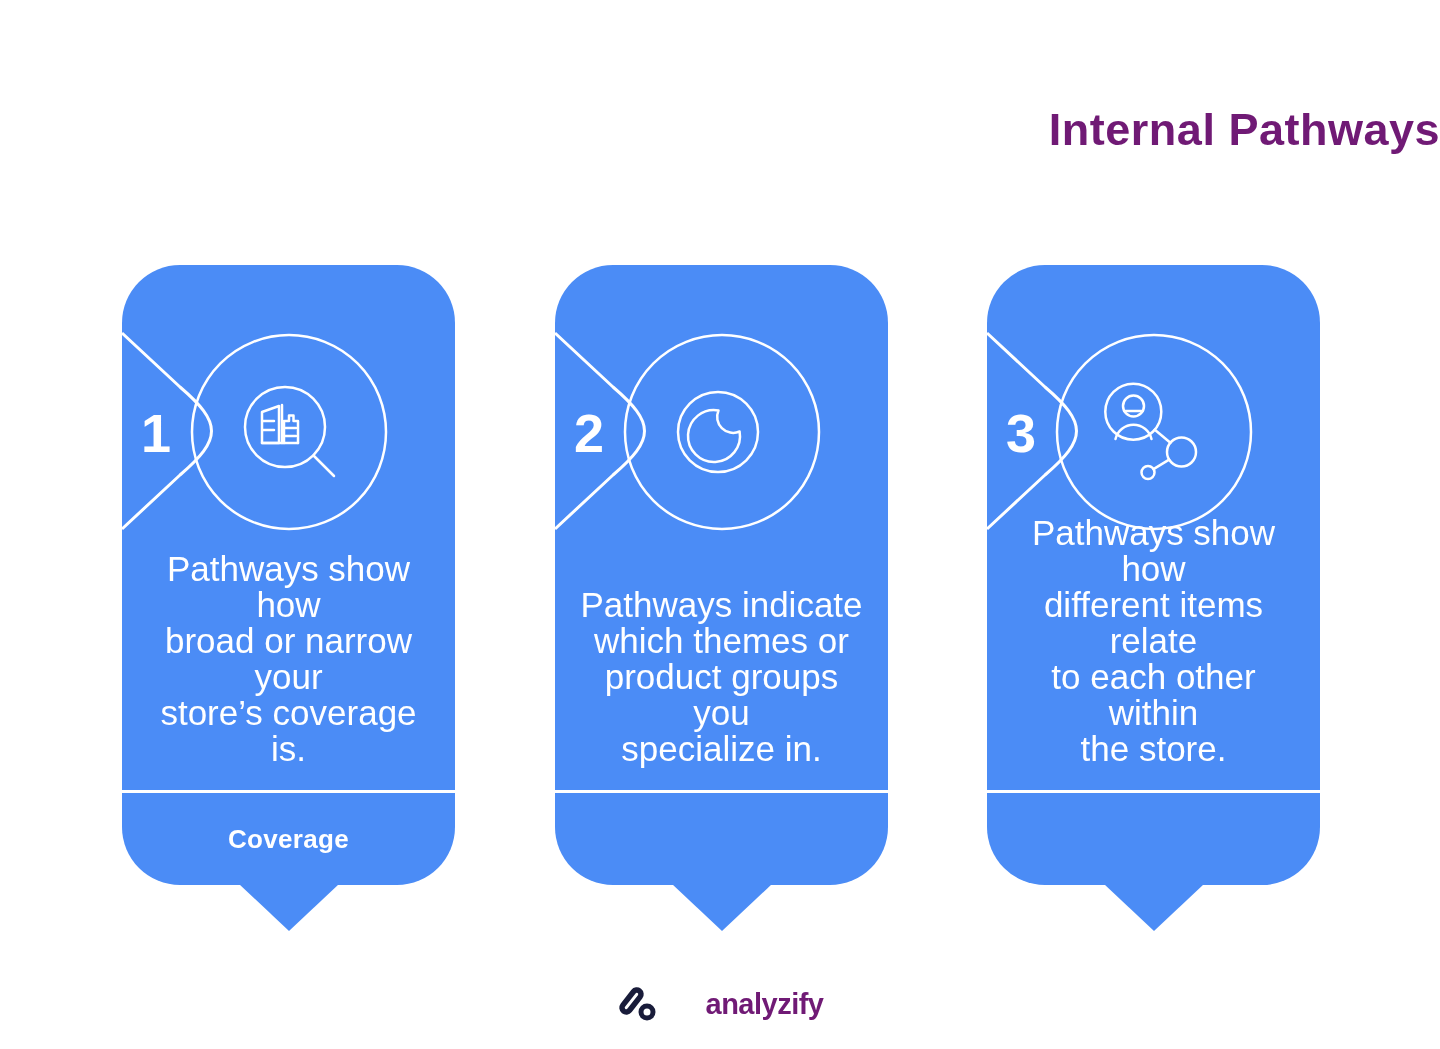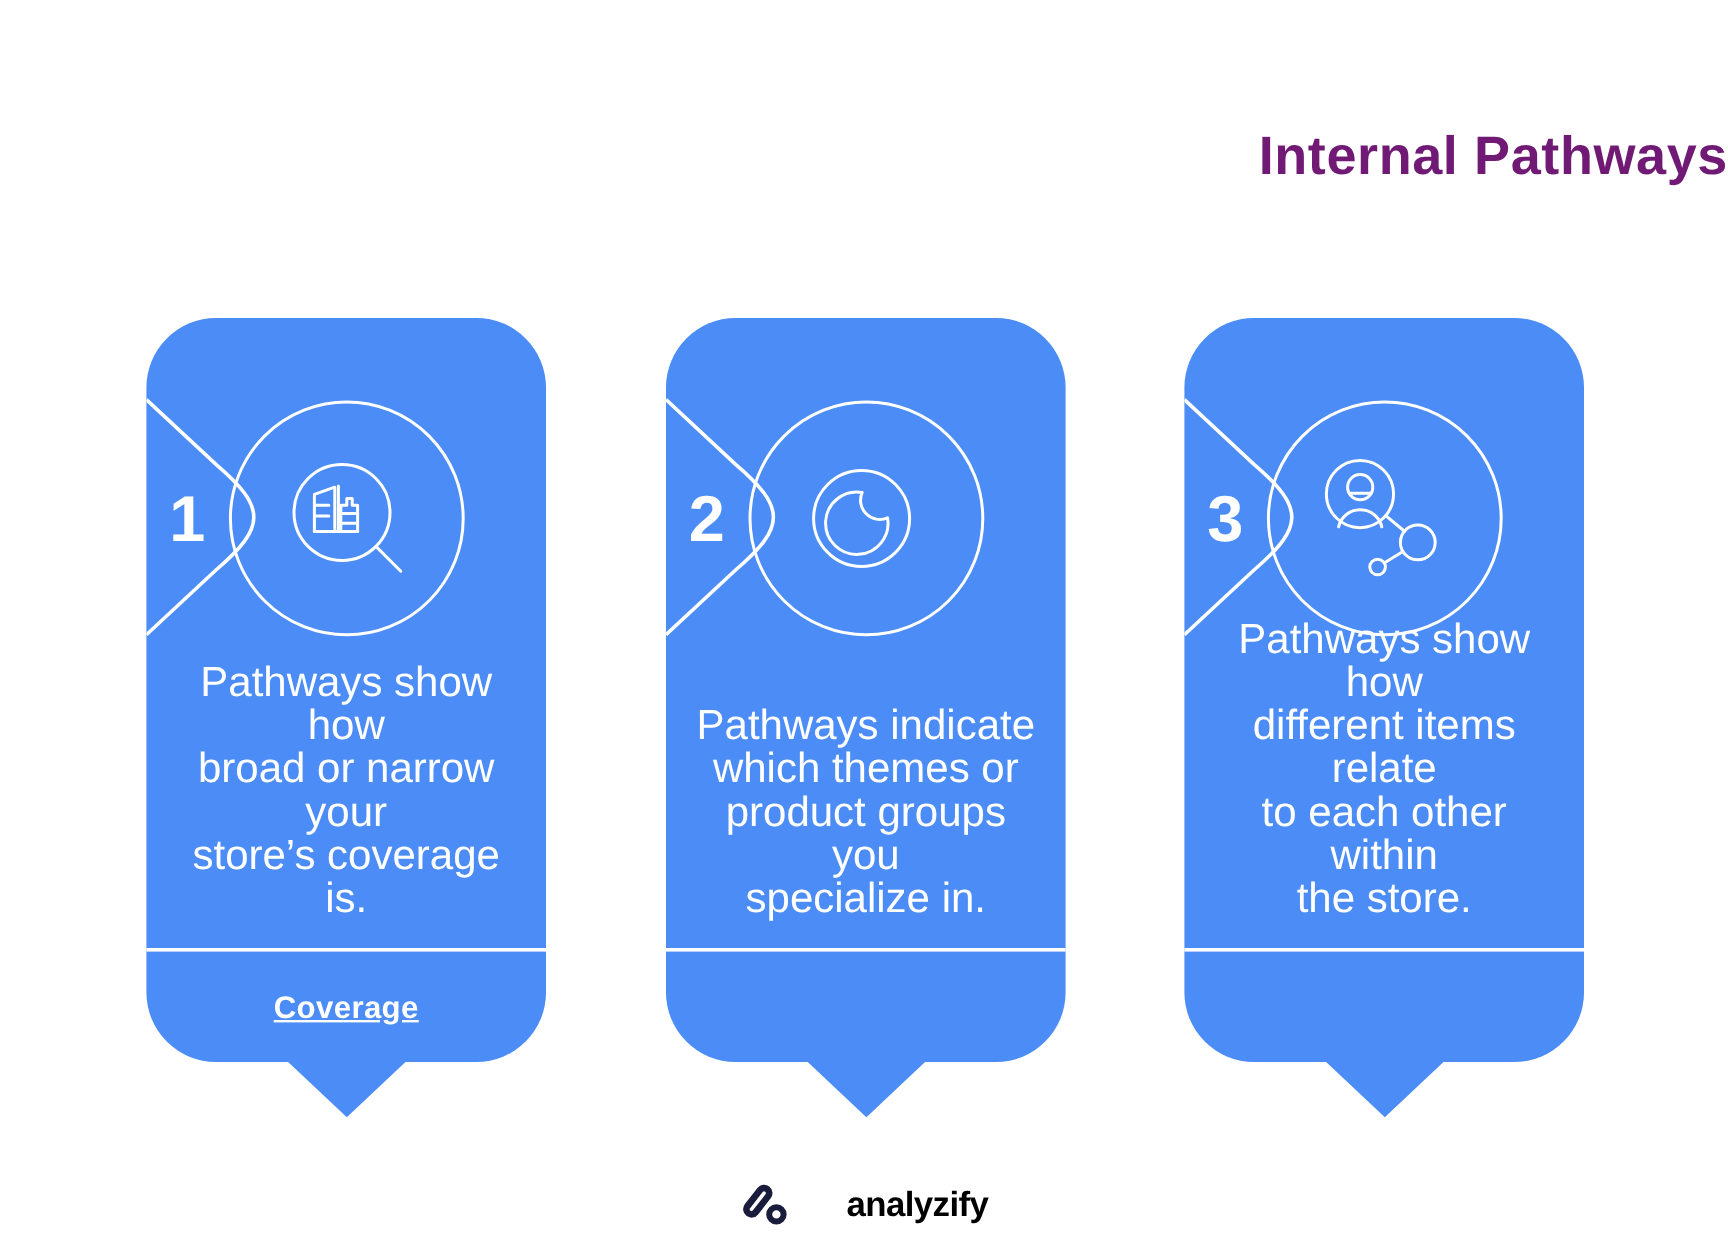--- a/index.html
+++ b/index.html
@@ -33,36 +33,36 @@
     text-align:center;font-size:35px;line-height:36px;font-weight:400;
     white-space:pre-line;
   }
   .card-divider{
     position:absolute;top:525px;left:0;right:0;height:3px;
     background:#ffffff;
   }
   .card-label{
     position:absolute;top:528px;left:0;right:0;height:92px;
     display:flex;align-items:center;justify-content:center;
-    font-size:26px;font-weight:700;letter-spacing:0.3px;text-decoration:underline;
+    font-size:26px;font-weight:700;letter-spacing:0.3px;
   }
   .card-tail{
     position:absolute;left:50%;bottom:-46px;transform:translateX(-50%);
     width:0;height:0;
     border-left:50px solid transparent;
     border-right:50px solid transparent;
     border-top:47px solid #4b8cf6;
   }
   .brand{
     position:absolute;top:984px;left:0;width:100%;
     display:flex;align-items:center;justify-content:center;gap:9px;
   }
   .brand-mark{display:block;overflow:visible;}
   .brand-name{
-    font-size:29px;font-weight:700;color:#000000;letter-spacing:-0.5px;margin-left:36px;
+    font-size:29px;font-weight:700;color:#701a75;letter-spacing:-0.5px;margin-left:36px;
   }
 </style>
 </head>
 <body>
 
 <div class="stage">
 
   <div class="page-title">Internal Pathways</div>
 
   <div class="card c1">

